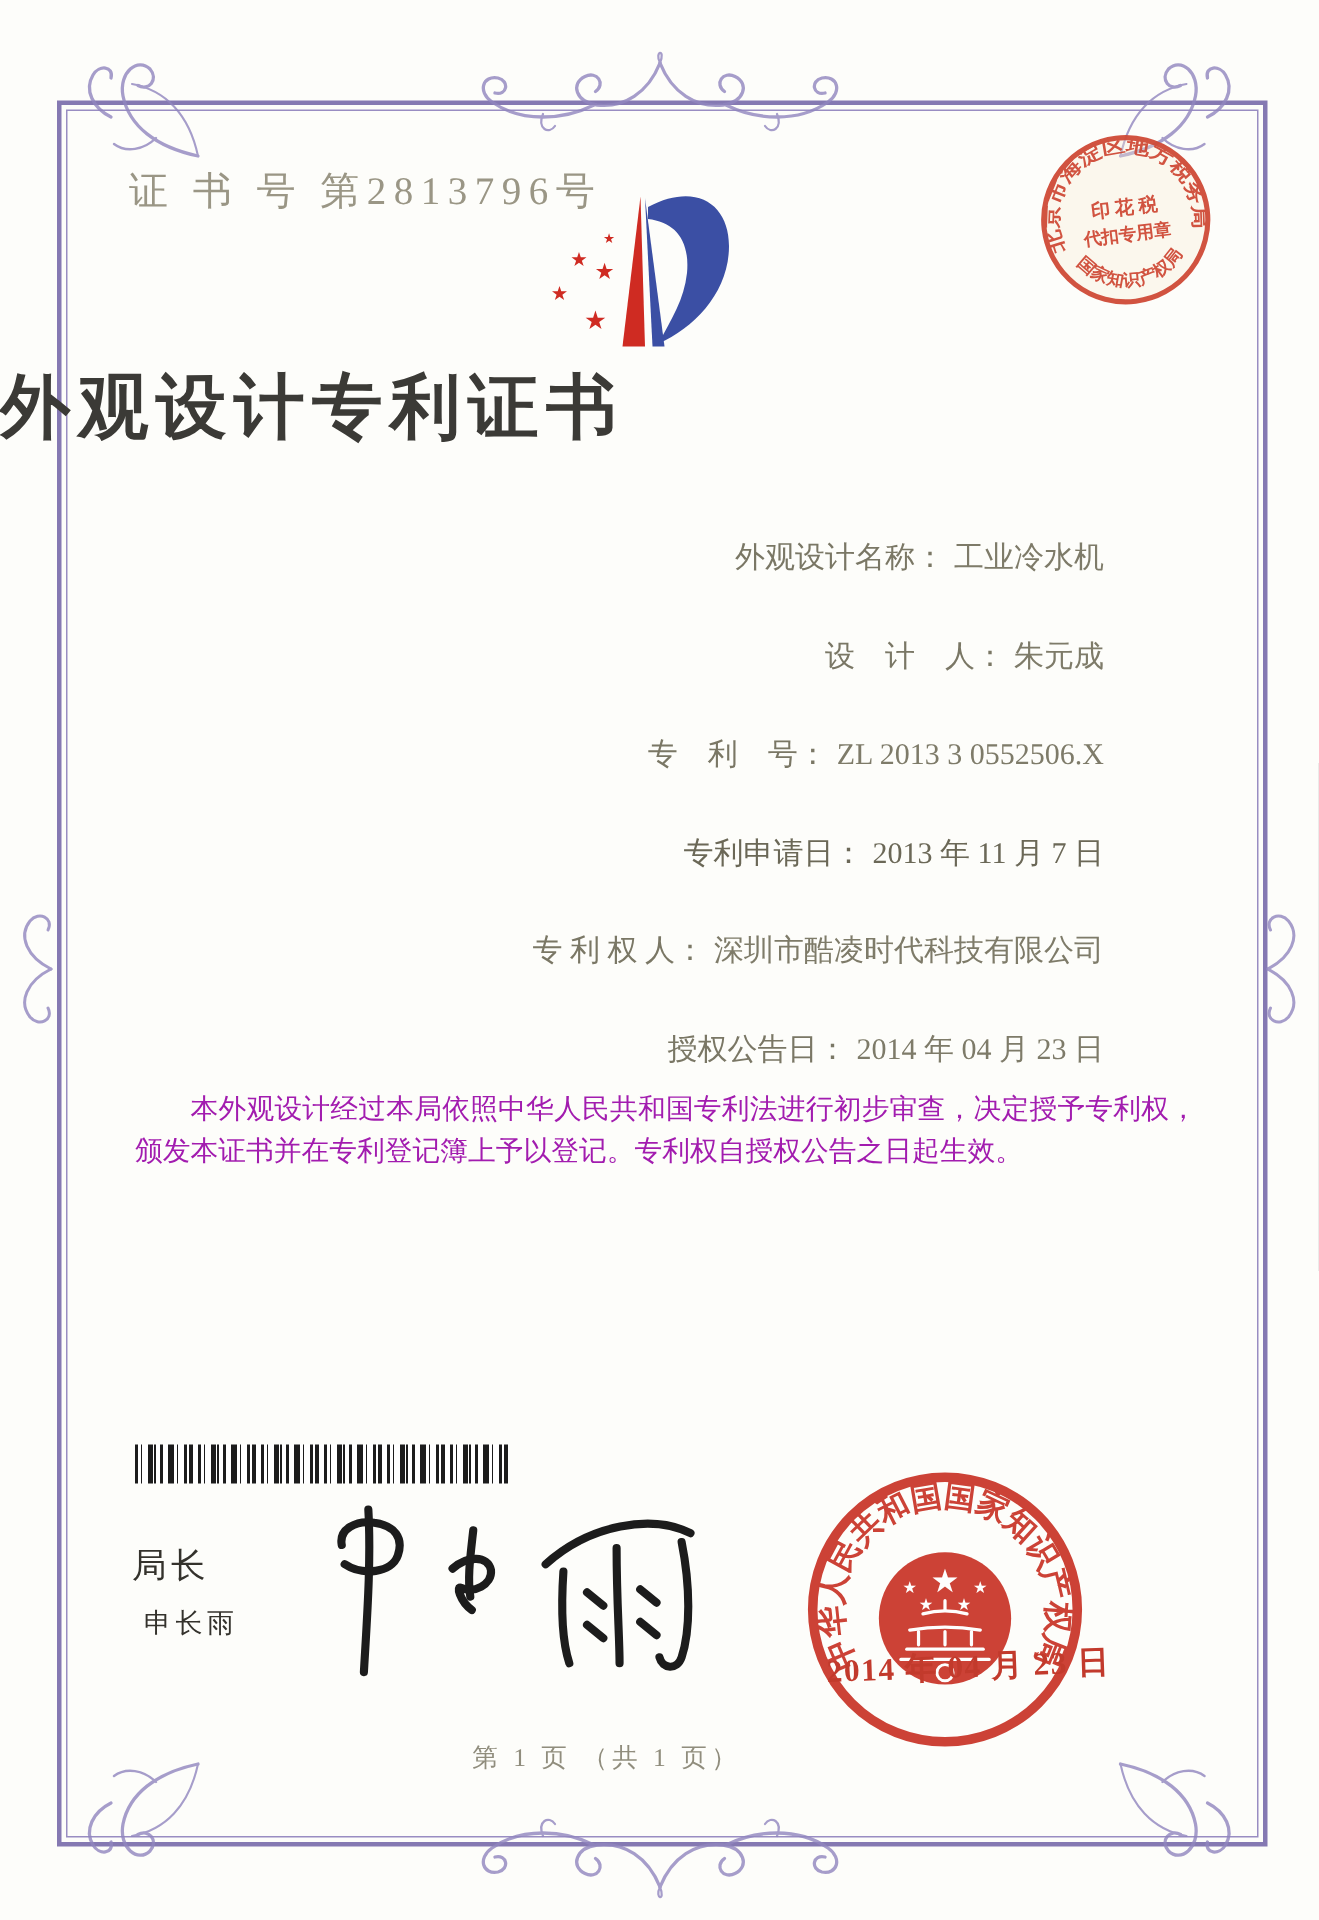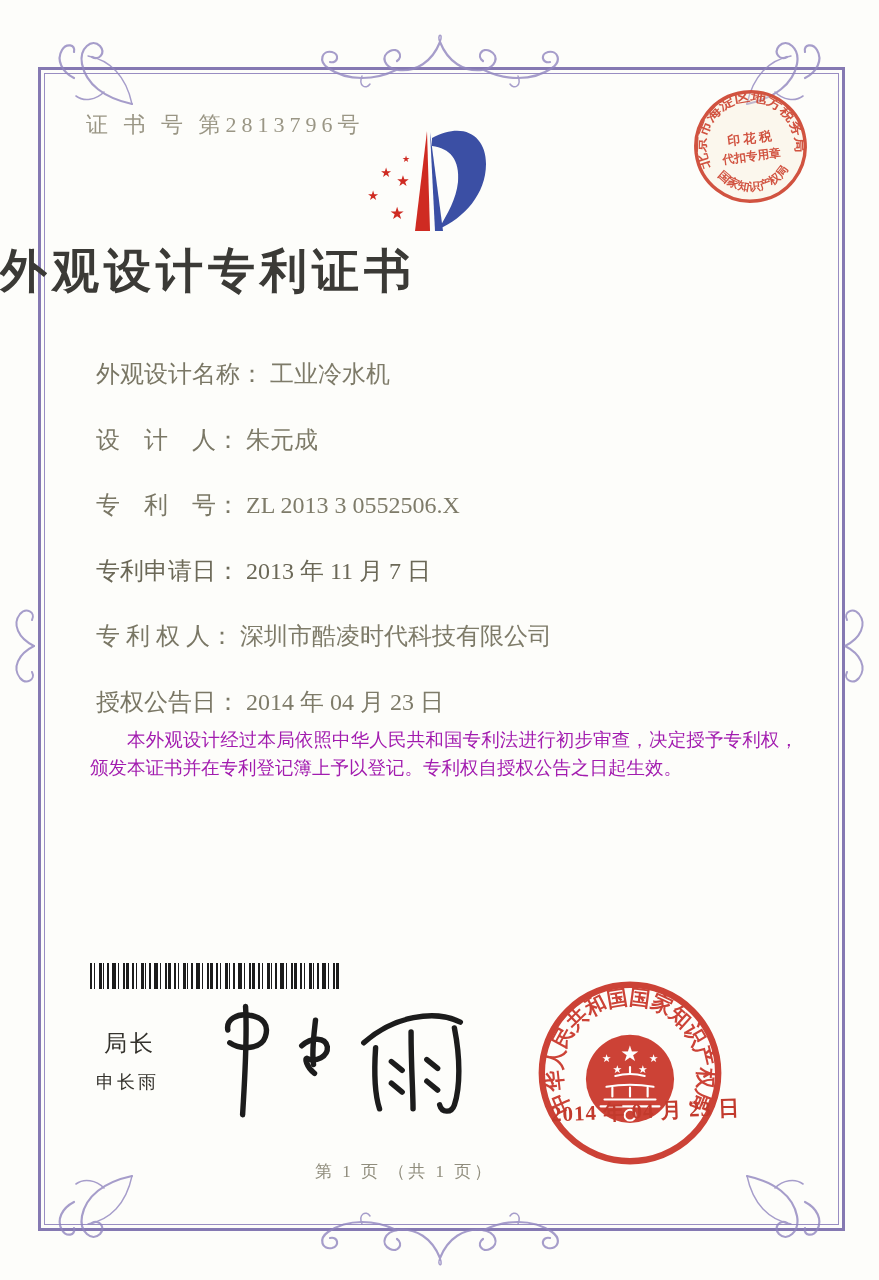--- a/index.html
+++ b/index.html
@@ -7,46 +7,46 @@
     position:relative;width:879px;height:1280px;margin:0 auto;
     background:#fdfdfa;overflow:hidden;
     font-family:"Liberation Serif","DejaVu Serif",serif;
   }
   
   .frame{position:absolute;left:38px;top:67px;width:801px;height:1158px;
     border:3px solid #8579b2;}
   .frame::before{content:"";position:absolute;inset:3px;border:1px solid #998dc2;}
   .orn{position:absolute;color:#9186bf;opacity:.8;}
   
-  .cert-no{position:absolute;left:86px;top:110px;font-size:22px;color:#9a9685;
+  .cert-no{position:absolute;left:86px;top:110px;font-size:26px;color:#9a9685;
     letter-spacing:5px;}
   
   .logo{position:absolute;left:352px;top:120px;width:150px;height:120px;}
   
   .title{position:absolute;left:0;top:240px;width:100%;
     font-size:47px;font-weight:bold;color:#3b3a36;letter-spacing:5px;margin:0;}
   
   .fields{position:absolute;left:96px;top:358px;width:640px;}
-  .field{height:65.5px;font-size:24px;color:#7a7765;white-space:nowrap;}
+  .field{height:65.5px;font-size:20px;color:#7a7765;white-space:nowrap;text-align:right;}
   .field .val{margin-left:6px;color:#7e7b69;}
   .field:nth-child(4),.field:nth-child(4) .val{color:#6b6857;}
   
   .paras{position:absolute;left:90px;top:727px;width:708px;font-size:18.5px;
     line-height:27.5px;color:#a21caf;text-align:justify;}
   .paras p{margin:0;text-indent:2em;}
   
   .barcode{position:absolute;left:90px;top:963px;width:249px;height:26px;
     background:repeating-linear-gradient(90deg,
       #1c1c1c 0 2px,#fff 2px 4px,#1c1c1c 4px 5px,#fff 5px 9px,
       #1c1c1c 9px 12px,#fff 12px 13px,#1c1c1c 13px 14px,#fff 14px 17px,
       #1c1c1c 17px 19px,#fff 19px 22px,#1c1c1c 22px 26px,#fff 26px 28px,
       #1c1c1c 28px 29px,#fff 29px 33px,#1c1c1c 33px 35px,#fff 35px 36px,
       #1c1c1c 36px 39px,#fff 39px 42px);}
   
-  .sig-title{position:absolute;left:104px;top:1028px;font-size:23px;color:#34322c;
+  .sig-title{position:absolute;left:88px;top:1028px;font-size:23px;color:#34322c;
     font-family:"Liberation Sans","DejaVu Sans",sans-serif;letter-spacing:3px;}
   .sig-name{position:absolute;left:96px;top:1070px;font-size:18px;color:#34322c;
     font-family:Liberation Sans, sans-serif;letter-spacing:3px;}
   .sig-svg{position:absolute;left:216px;top:996px;width:266px;height:134px;}
   
   .seal-main{position:absolute;left:532px;top:975px;width:196px;height:196px;
     opacity:.94;}
   .seal-date{position:absolute;left:551px;top:1097px;font-size:21px;font-weight:bold;
     color:#c23a2c;letter-spacing:1px;transform:rotate(-2deg);white-space:nowrap;}
   

